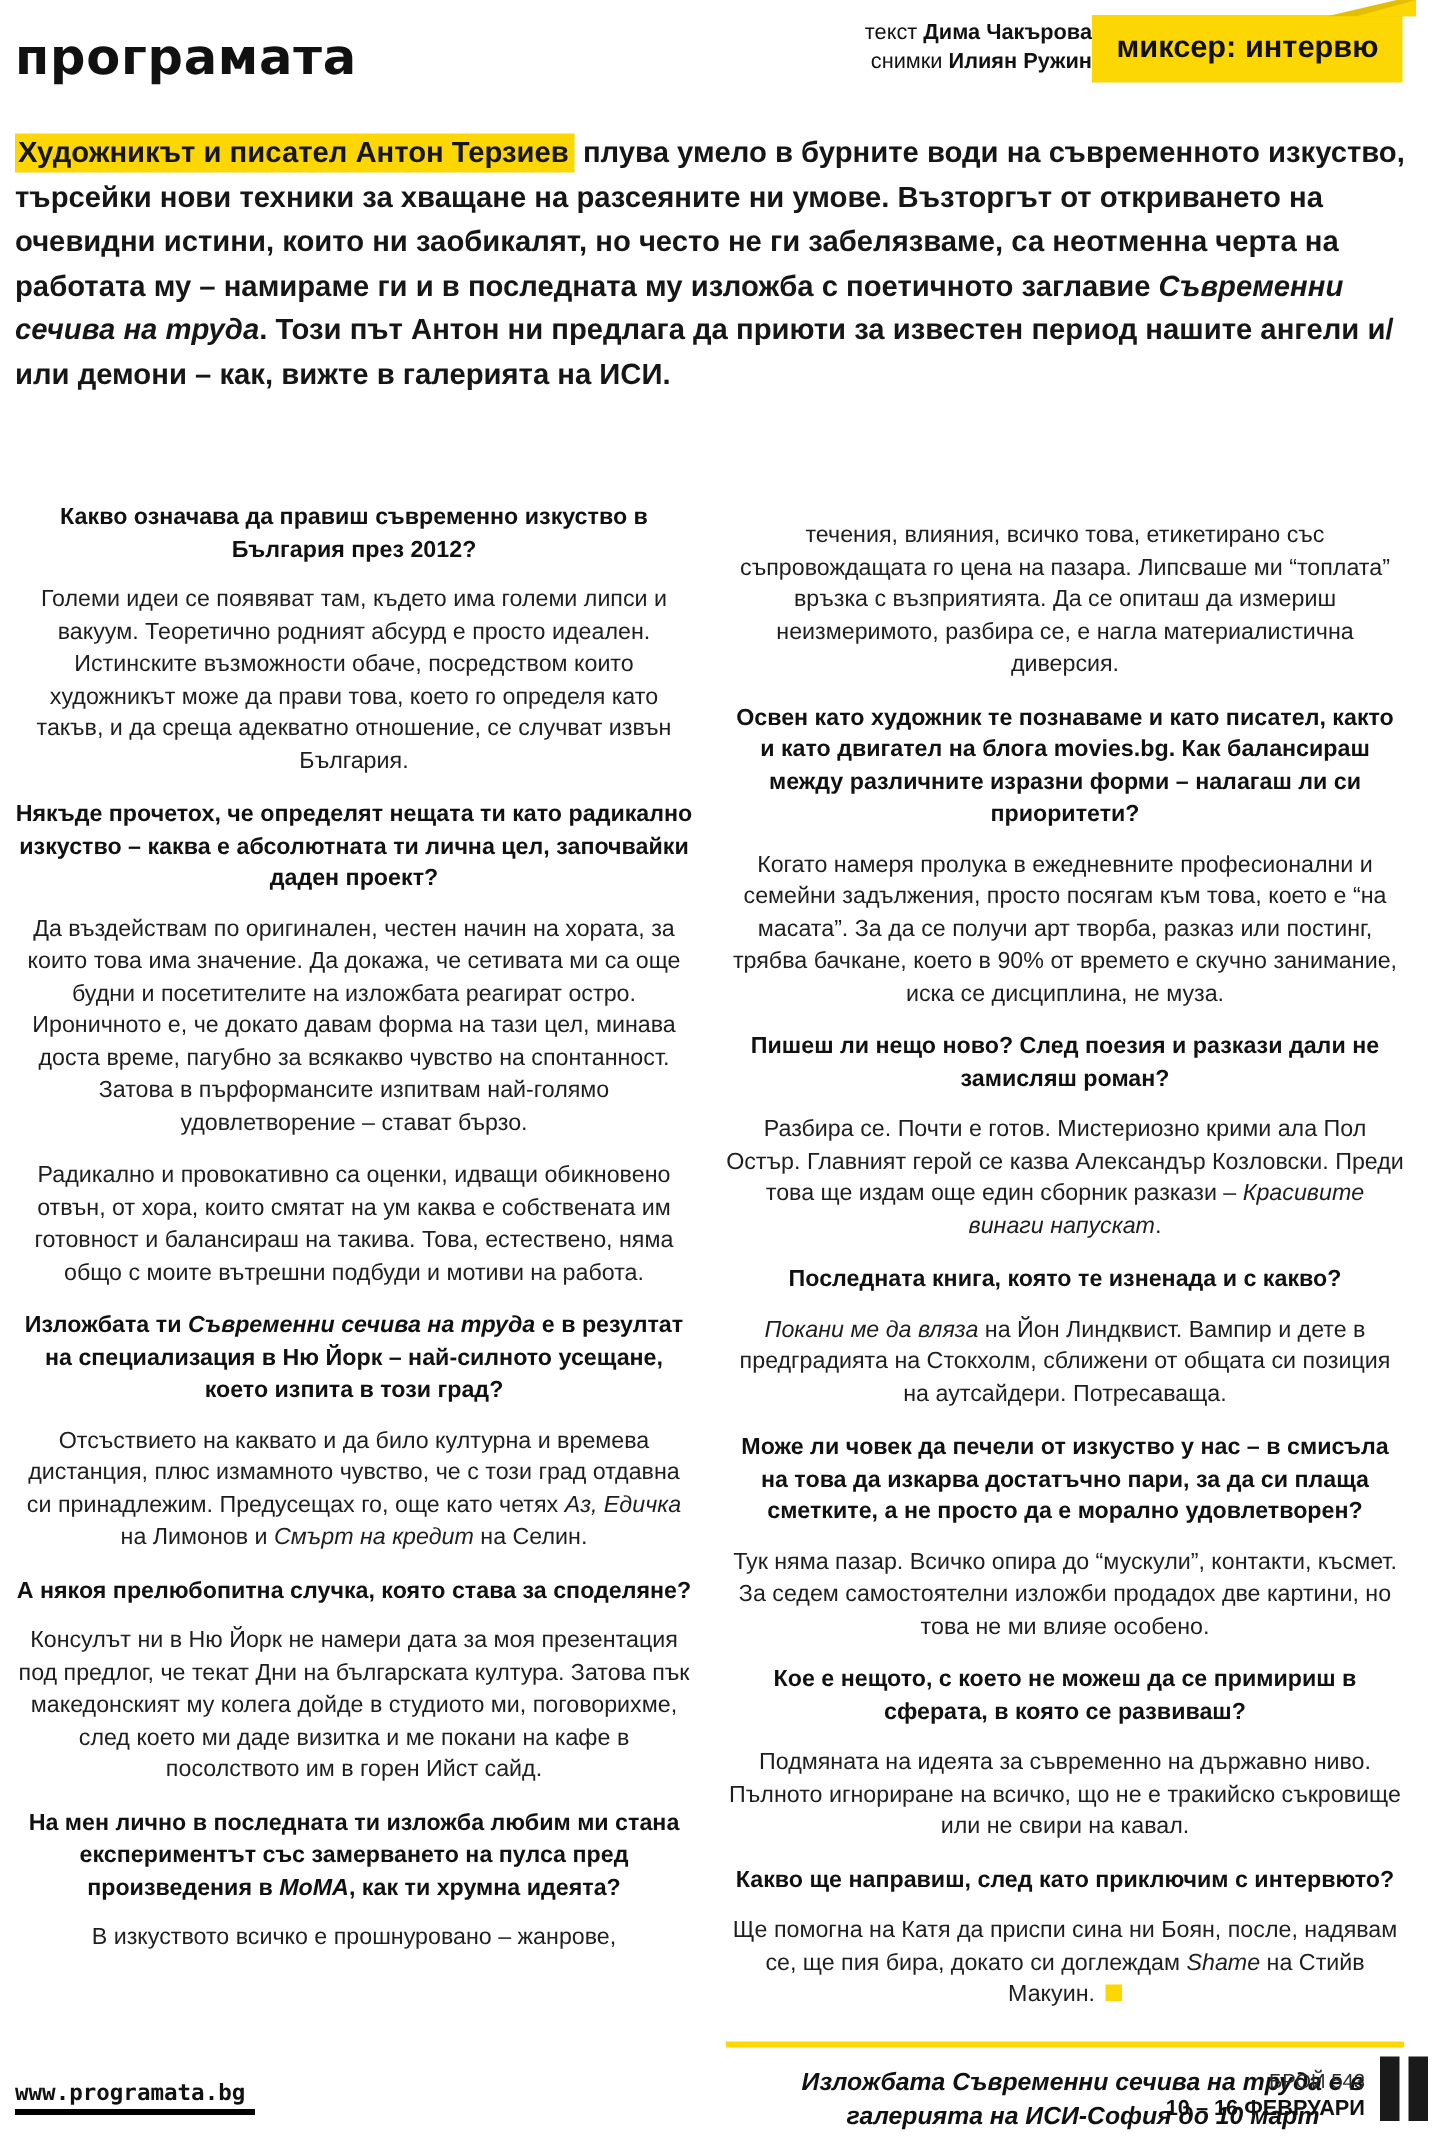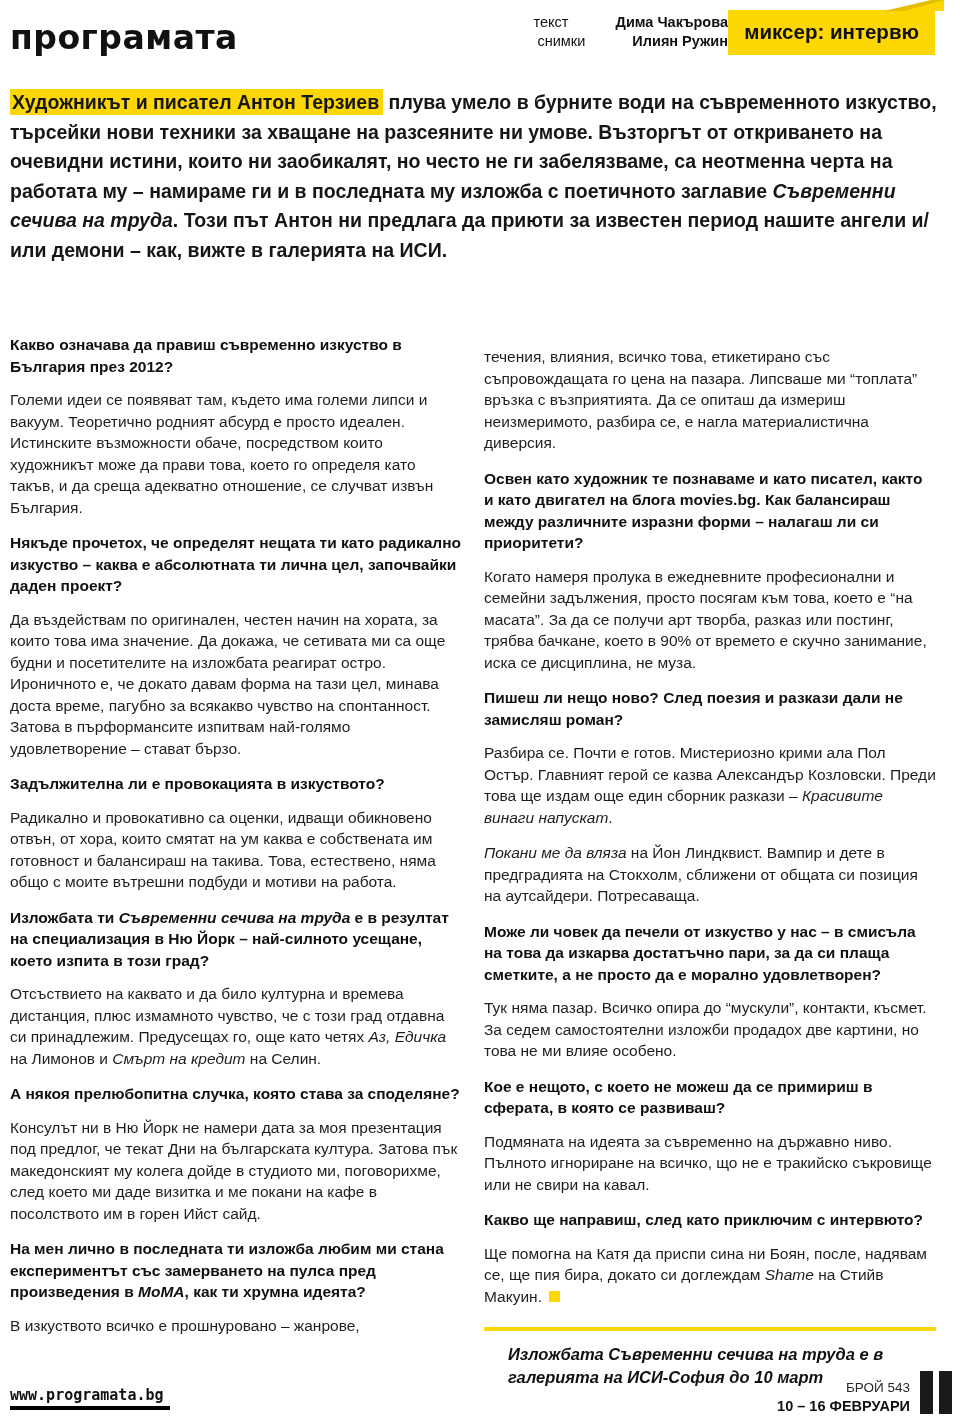--- a/index.html
+++ b/index.html
@@ -18,21 +18,21 @@
     position: absolute; left: 10px; top: 18px;
     font-family: "DejaVu Sans", sans-serif;
     font-weight: 800; font-size: 33px; letter-spacing: .5px;
     color: #111;
   }
   .credits {
     position: absolute; right: 232px; top: 13px;
     text-align: right; font-size: 14.5px; line-height: 19px; color:#111;
   }
   .credit-label { font-weight: normal; }
-  .credit-name  { font-weight: bold; margin-left: 43px; }
+  .credit-name  { font-weight: bold; }
   .badge {
     position: absolute; right: 25px; top: 10px;
     background: var(--accent);
     padding: 10px 16px 11px 16px;
     font-size: 20.5px; font-weight: bold; color:#111;
   }
   .badge-fold {
     position: absolute; top: -13px; right: -9px;
     width: 60px; height: 14px; display:block;
   }
@@ -41,21 +41,21 @@
     position: absolute; left: 10px; top: 88px; width: 938px;
     font-size: 19.5px; font-weight: bold; line-height: 29.5px;
     color: #161616;
   }
   .seg-normal { font-style: normal; }
   .seg-italic { font-style: italic; }
   .seg-highlight { background: var(--accent); padding: 2px 4px 2px 2px; }
   
   .columns {
     position: absolute; left: 10px; top: 334px; width: 927px;
-    display: flex; gap: 22px;
+    display: flex; gap: 22px; text-align: center;
   }
   .col { width: 452px; }
   .qa { margin-bottom: 14px; }
   .q { font-weight: bold; font-size: 15.5px; line-height: 21.5px; color:#111; }
   .a { font-weight: normal; font-size: 15.5px; line-height: 21.5px; color:#1e1e1e;margin-top:12px; }
   .end-square {
     display:inline-block; width: 11px; height: 11px;
     background: var(--accent); margin-left: 7px;
   }
   .note-rule { height: 4px; background: var(--accent); margin: 20px 0 12px 0; }
@@ -114,21 +114,20 @@
     <div class="col">
         <div class="qa">
           <div class="q"><span class="seg-normal">Какво означава да правиш съвременно изкуство в България през 2012?</span></div>
           <div class="a"><span class="seg-normal">Големи идеи се появяват там, където има големи липси и вакуум. Теоретично родният абсурд е просто идеален. Истинските възможности обаче, посредством които художникът може да прави това, което го определя като такъв, и да среща адекватно отношение, се случват извън България.</span></div>
         </div>
         <div class="qa">
           <div class="q"><span class="seg-normal">Някъде прочетох, че определят нещата ти като радикално изкуство – каква е абсолютната ти лична цел, започвайки даден проект?</span></div>
           <div class="a"><span class="seg-normal">Да въздействам по оригинален, честен начин на хората, за които това има значение. Да докажа, че сетивата ми са още будни и посетителите на изложбата реагират остро. Ироничното е, че докато давам форма на тази цел, минава доста време, пагубно за всякакво чувство на спонтанност. Затова в пърформансите изпитвам най-голямо удовлетворение – стават бързо.</span></div>
         </div>
         <div class="qa">
-          <div class="q"><span class="seg-normal">Задължителна ли е провокацията в изкуството?</span></div>
           <div class="a"><span class="seg-normal">Радикално и провокативно са оценки, идващи обикновено отвън, от хора, които смятат на ум каква е собствената им готовност и балансираш на такива. Това, естествено, няма общо с моите вътрешни подбуди и мотиви на работа.</span></div>
         </div>
         <div class="qa">
           <div class="q"><span class="seg-normal">Изложбата ти </span><span class="seg-italic">Съвременни сечива на труда</span><span class="seg-normal"> е в резултат на специализация в Ню Йорк – най-силното усещане, което изпита в този град?</span></div>
           <div class="a"><span class="seg-normal">Отсъствието на каквато и да било културна и времева дистанция, плюс измамното чувство, че с този град отдавна си принадлежим. Предусещах го, още като четях </span><span class="seg-italic">Аз, Едичка</span><span class="seg-normal"> на Лимонов и </span><span class="seg-italic">Смърт на кредит</span><span class="seg-normal"> на Селин.</span></div>
         </div>
         <div class="qa">
           <div class="q"><span class="seg-normal">А някоя прелюбопитна случка, която става за споделяне?</span></div>
           <div class="a"><span class="seg-normal">Консулът ни в Ню Йорк не намери дата за моя презентация под предлог, че текат Дни на българската култура. Затова пък македонският му колега дойде в студиото ми, поговорихме, след което ми даде визитка и ме покани на кафе в посолството им в горен Ийст сайд.</span></div>
         </div>
@@ -144,20 +143,21 @@
           </div>
           <div class="qa">
             <div class="q"><span class="seg-normal">Освен като художник те познаваме и като писател, както и като двигател на блога movies.bg. Как балансираш между различните изразни форми – налагаш ли си приоритети?</span></div>
             <div class="a"><span class="seg-normal">Когато намеря пролука в ежедневните професионални и семейни задължения, просто посягам към това, което е “на масата”. За да се получи арт творба, разказ или постинг, трябва бачкане, което в 90% от времето е скучно занимание, иска се дисциплина, не муза.</span></div>
           </div>
           <div class="qa">
             <div class="q"><span class="seg-normal">Пишеш ли нещо ново? След поезия и разкази дали не замисляш роман?</span></div>
             <div class="a"><span class="seg-normal">Разбира се. Почти е готов. Мистериозно крими ала Пол Остър. Главният герой се казва Александър Козловски. Преди това ще издам още един сборник разкази – </span><span class="seg-italic">Красивите винаги напускат</span><span class="seg-normal">.</span></div>
           </div>
           <div class="qa">
+            <div class="q"><span class="seg-normal">Последната книга, която те изненада и с какво?</span></div>
             <div class="a"><span class="seg-italic">Покани ме да вляза</span><span class="seg-normal"> на Йон Линдквист. Вампир и дете в предградията на Стокхолм, сближени от общата си позиция на аутсайдери. Потресаваща.</span></div>
           </div>
           <div class="qa">
             <div class="q"><span class="seg-normal">Може ли човек да печели от изкуство у нас – в смисъла на това да изкарва достатъчно пари, за да си плаща сметките, а не просто да е морално удовлетворен?</span></div>
             <div class="a"><span class="seg-normal">Тук няма пазар. Всичко опира до “мускули”, контакти, късмет. За седем самостоятелни изложби продадох две картини, но това не ми влияе особено.</span></div>
           </div>
           <div class="qa">
             <div class="q"><span class="seg-normal">Кое е нещото, с което не можеш да се примириш в сферата, в която се развиваш?</span></div>
             <div class="a"><span class="seg-normal">Подмяната на идеята за съвременно на държавно ниво. Пълното игнориране на всичко, що не е тракийско съкровище или не свири на кавал.</span></div>
           </div>

